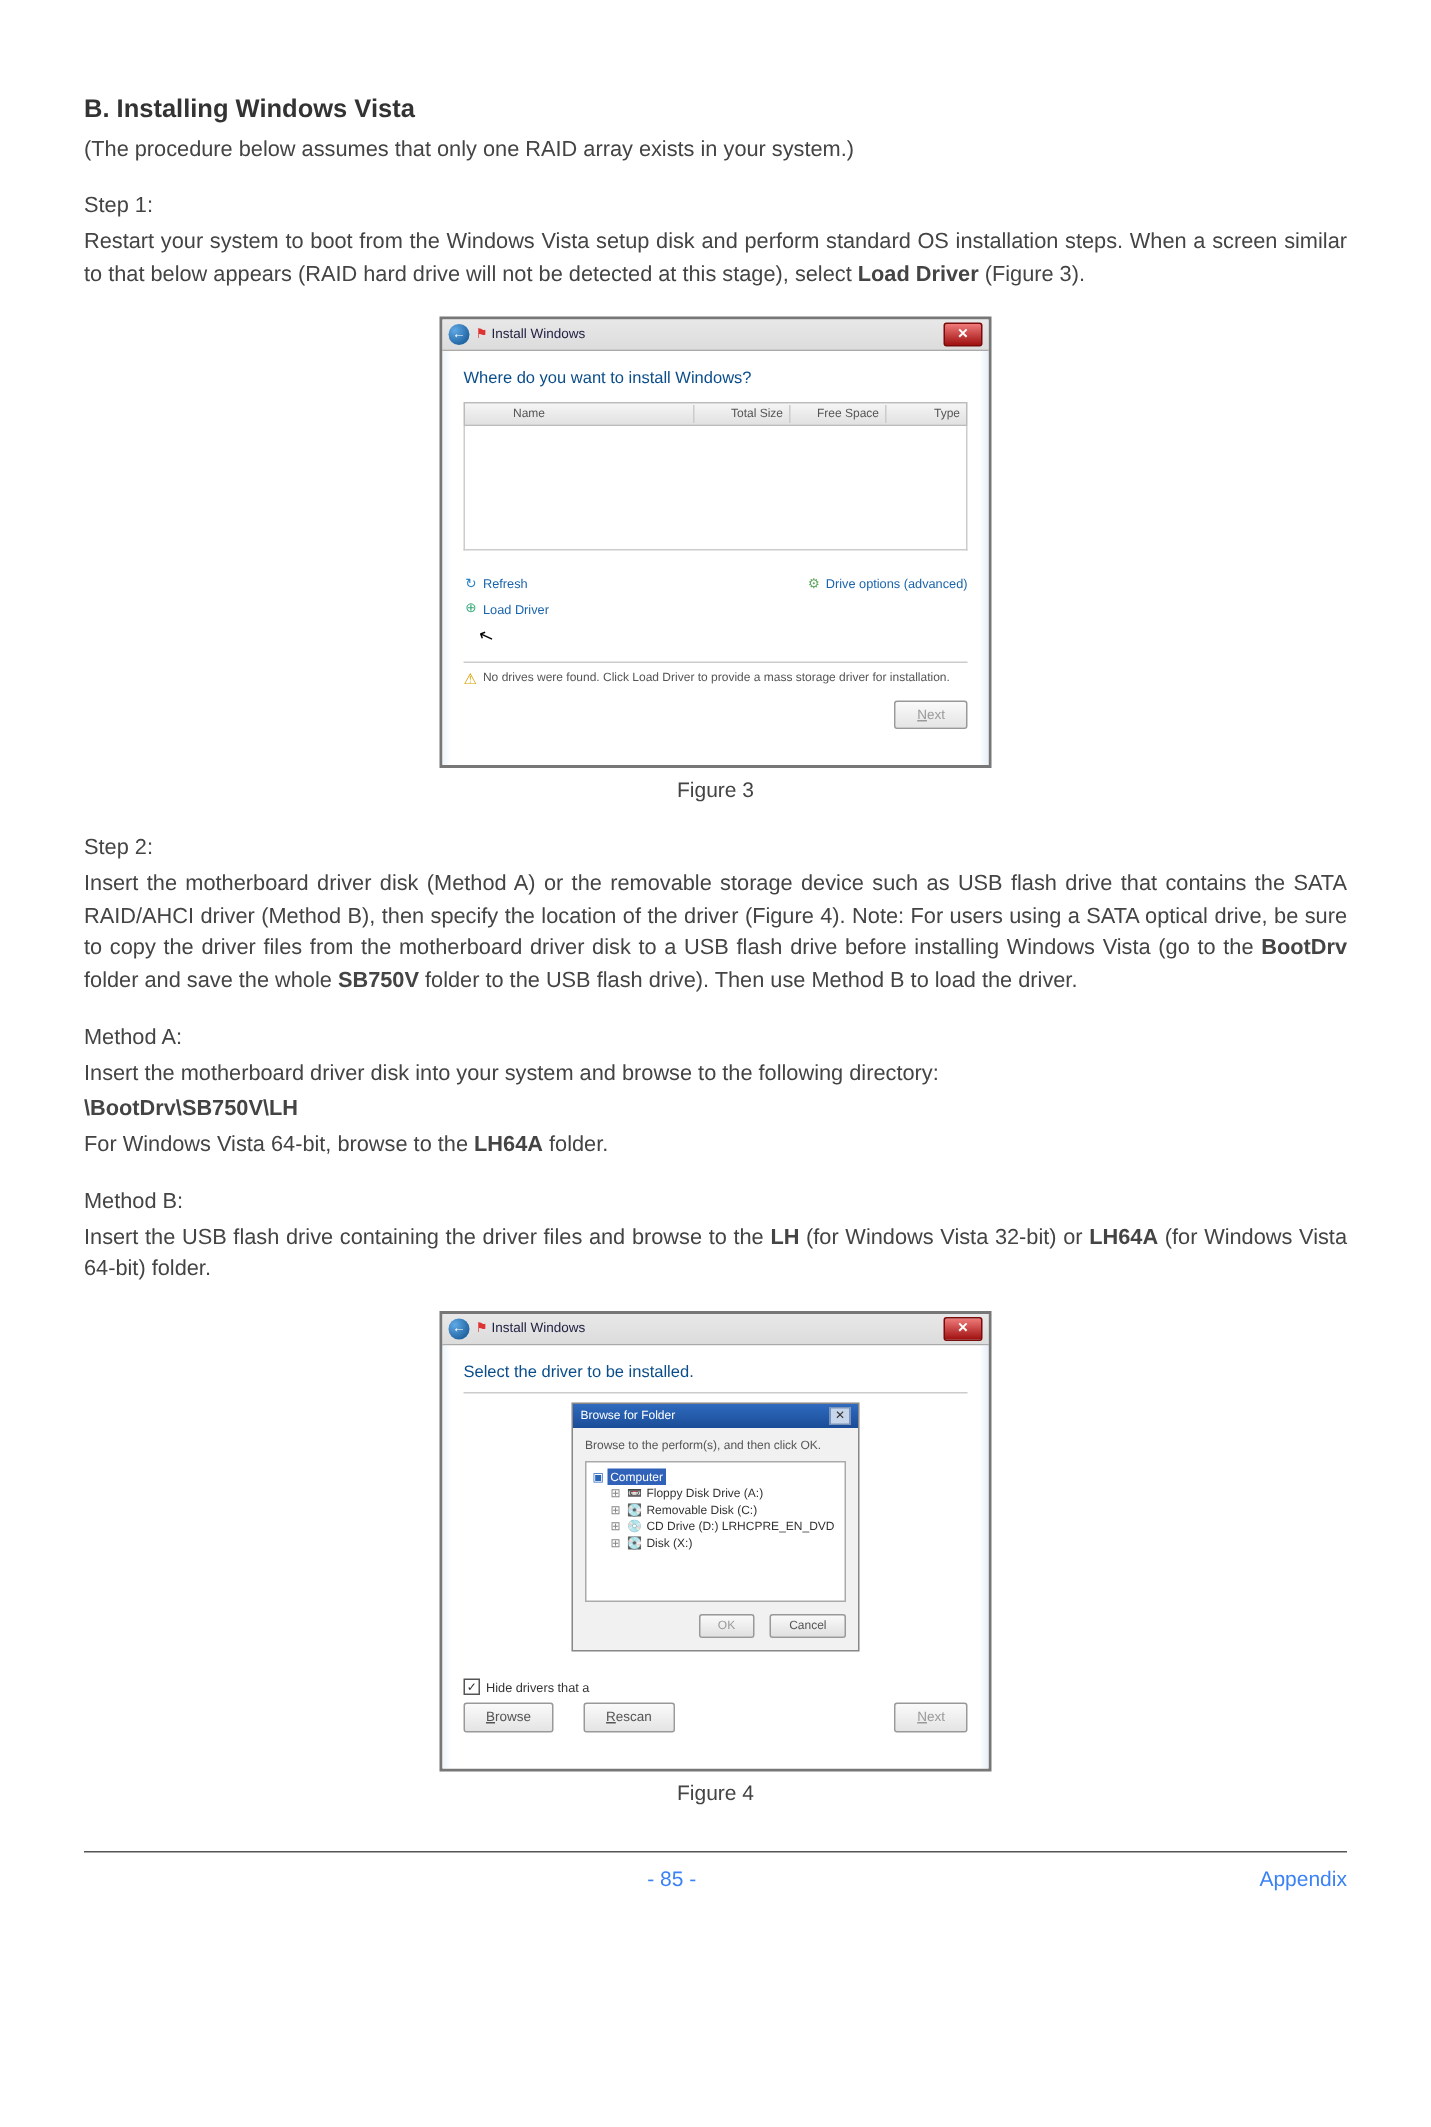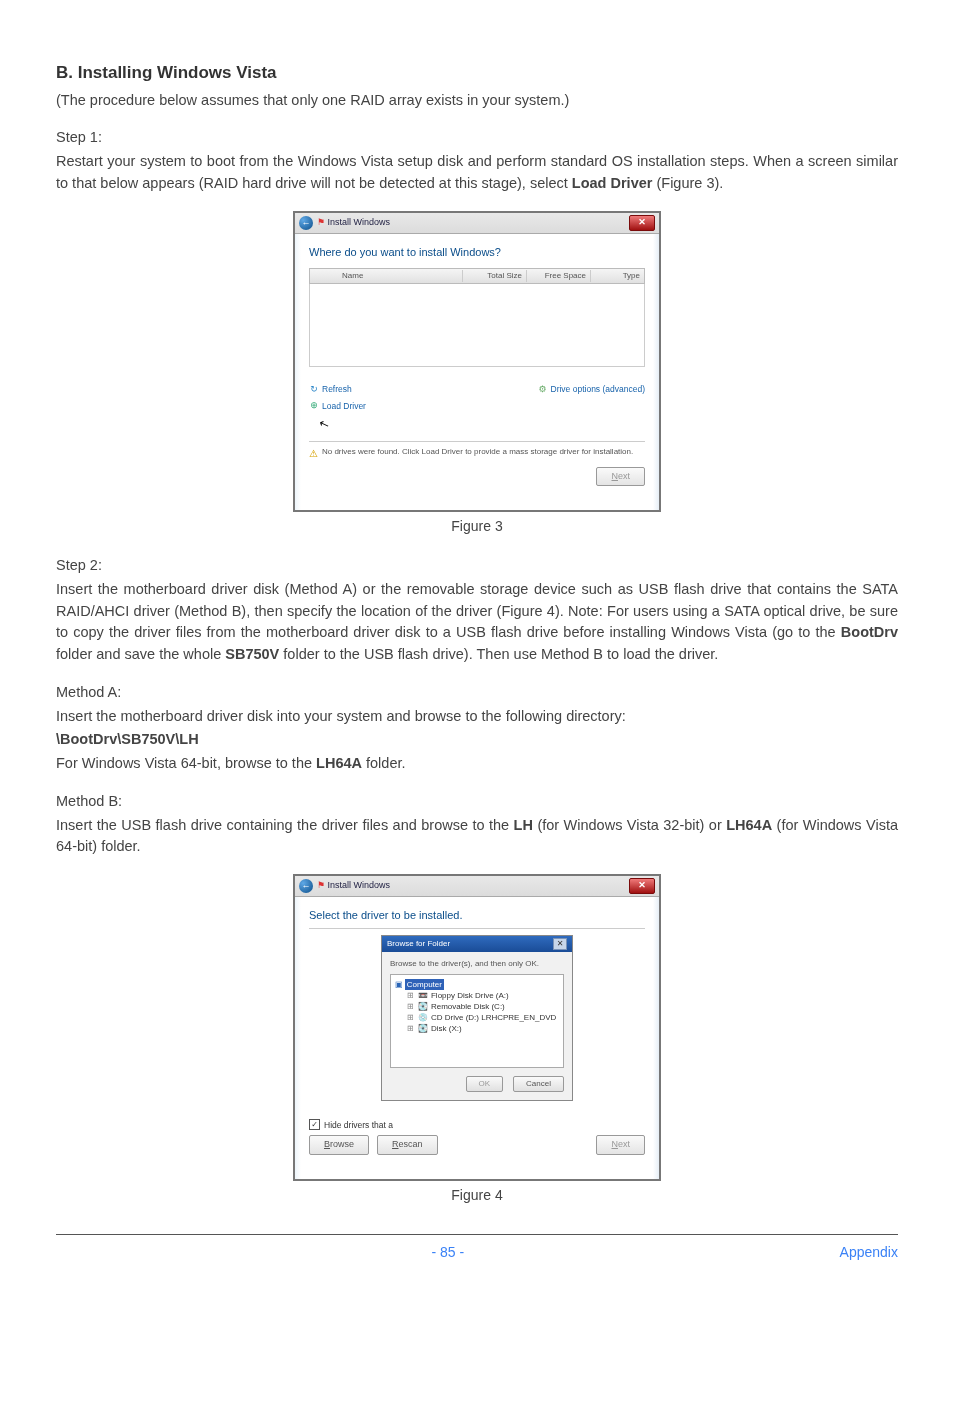--- a/index.html
+++ b/index.html
@@ -214,21 +214,21 @@
   .chk {
     width: 9px; height: 9px;
     border: 1px solid #555;
     display: inline-flex;
     align-items: center; justify-content: center;
     font-size: 8px;
   }
   .dlg2-body .head-line { margin-bottom: 4px; }
   .hline { border-top: 1px solid #ccc; margin: 2px 0 6px 0; }
   .left-btn-row { display: flex; justify-content: space-between; align-items: center; margin-top: 4px; }
-  .left-group { display: flex; gap: 8px; align-items: center; }
+  .left-group { display: flex; gap: 20px; align-items: center; }
 
   hr.pagehr {
     border: none;
     border-top: 1px solid #555;
     margin-top: 28px;
   }
   .footer {
     display: flex;
     justify-content: space-between;
     font-size: 14px;
@@ -325,21 +325,21 @@
     <div class="dlg-body dlg2-body">
       <div class="head-line">Select the driver to be installed.</div>
       <div class="hline"></div>
 
       <div class="browse-box">
         <div class="browse-title">
           <span>Browse for Folder</span>
           <span class="browse-close">✕</span>
         </div>
         <div class="browse-body">
-          <div>Browse to the driver(s), and then only OK.</div>
+          <div>Browse to the perform(s), and then click OK.</div>
           <div class="tree-box">
             <div><span style="color:#2a65b7;">▣</span> <span class="tree-root">Computer</span></div>
             <div class="tree-item">
                 <span class="expander">⊞</span>
                 <span>📼</span>
                 <span>Floppy Disk Drive (A:)</span>
               </div>
             <div class="tree-item">
                 <span class="expander">⊞</span>
                 <span>💽</span>

